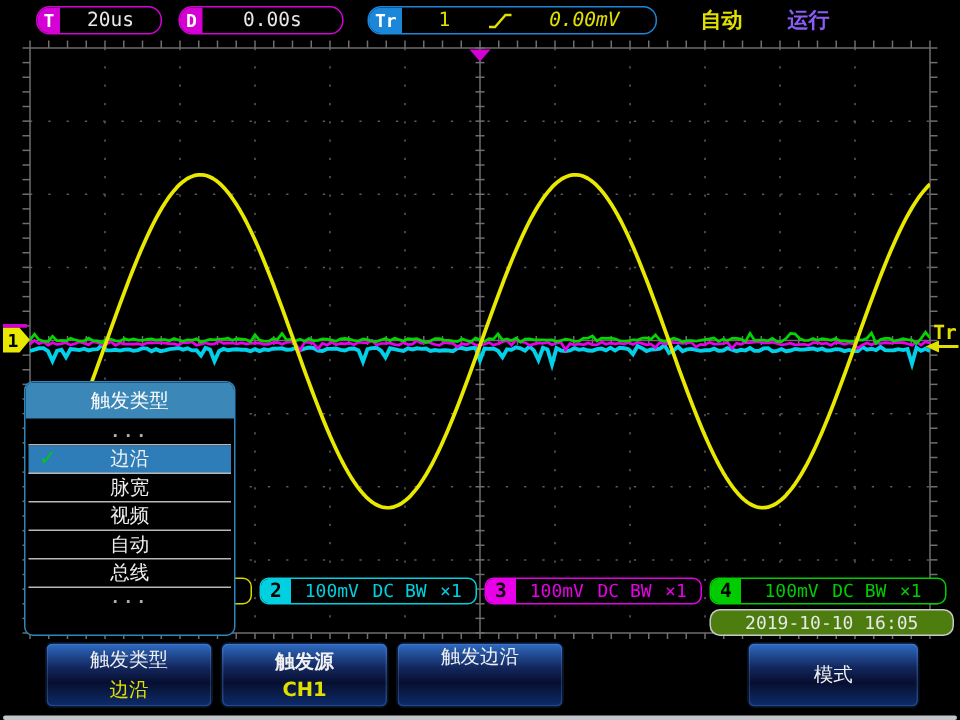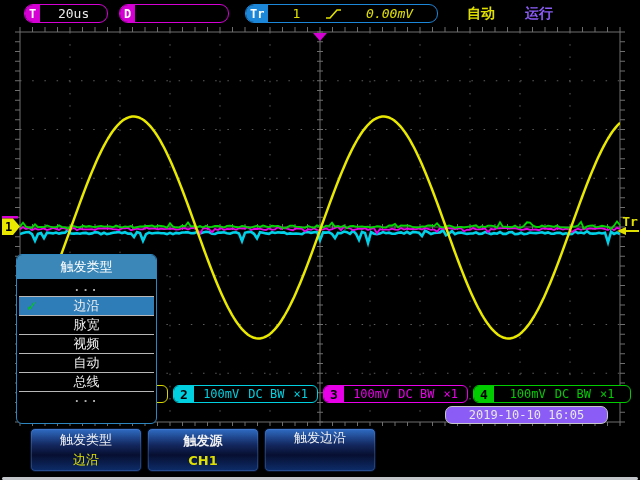--- a/index.html
+++ b/index.html
@@ -24,22 +24,22 @@
          border:1px solid;border-radius:6px;overflow:hidden;background:#000;box-sizing:border-box;z-index:2;}
   .chbox .cbadge{display:flex;align-items:center;justify-content:center;width:20px;
          color:#000;font:bold 13px "DejaVu Sans Mono",monospace;}
   .chbox .ctext{flex:1;display:flex;align-items:center;justify-content:center;gap:9px;
          font:12px "DejaVu Sans Mono",monospace;}
   .ch2{border-color:#00d0e0;} .ch2 .cbadge{background:#00d0e0;} .ch2 .ctext{color:#00d0e0;}
   .ch3{border-color:#e800e8;} .ch3 .cbadge{background:#e800e8;} .ch3 .ctext{color:#e800e8;}
   .ch4{border-color:#00cc00;} .ch4 .cbadge{background:#00cc00;} .ch4 .ctext{color:#00cc00;}
   .ch1frag{position:absolute;left:24px;top:385px;width:144px;height:18px;border:1px solid #d8d800;
          border-radius:6px;background:#000;box-sizing:border-box;z-index:2;}
-  .datebox{position:absolute;left:445px;top:406px;width:163px;height:18px;border:1px solid #c8c8c8;
-         border-radius:7px;background:#8b5cf6;box-sizing:border-box;z-index:2;
+  .datebox{position:absolute;left:473px;top:406px;width:163px;height:18px;border:1px solid #c8c8c8;
+         border-radius:7px;background:#4d7c0f;box-sizing:border-box;z-index:2;
          display:flex;align-items:center;justify-content:center;
          font:12px "DejaVu Sans Mono",monospace;color:#e8e8e8;}
   
   .popup{position:absolute;left:16px;top:254px;width:141px;height:170px;z-index:5;
          border:1px solid #2e86c0;border-radius:6px;background:#000;box-sizing:border-box;overflow:hidden;}
   .popup .phead{height:24px;background:#3a87b8;color:#fff;display:flex;align-items:center;
          justify-content:center;font-size:13px;}
   .popup .prow{position:relative;margin:0 2px;display:flex;align-items:center;justify-content:center;
          color:#f0f0f0;font-size:13px;border-bottom:1px solid #b8b8b8;box-sizing:border-box;}
   .popup .prow.sel{background:#2e7cb8;}
@@ -380,20 +380,21 @@
       </g>
     </svg>
 
   <div class="pill magenta" style="left:24px;width:84px;">
     <span class="badge">T</span>
     <span class="val">20us</span>
   </div>
 
   <div class="pill magenta" style="left:119px;width:110px;">
     <span class="badge">D</span>
+    <span class="val">0.00s</span>
   </div>
 
   <div class="pill blue" style="left:245px;width:193px;">
     <span class="badge">Tr</span>
     <span class="trval">
       <span class="val ylw" style="flex:0;">1</span>
       <svg width="18" height="14">
         <path d="M2,11 h4 l7,-8 h4" stroke="#e0e000" stroke-width="1.6" fill="none"></path>
       </svg>
       <span class="val ylw" style="flex:0;font-style:italic;">0.00mV</span>
@@ -465,16 +466,19 @@
       <span class="mvalue">边沿</span>
     </div>
     <div class="mbtn" style="left:147px;width:112px;font-weight:bold;">
       <span class="mlabel">触发源</span>
       <span class="mvalue">CH1</span>
     </div>
     <div class="mbtn" style="left:264px;width:112px;gap:40px;">
       <span class="mlabel">触发边沿</span>
       <span class="mvalue">上升沿</span>
     </div>
+    <div class="mbtn" style="left:498px;width:115px;">
+      <span class="mlabel">模式</span>
+    </div>
   </div>
 
   <div class="bottomstrip"></div>
 </div>
 
 </body></html>

